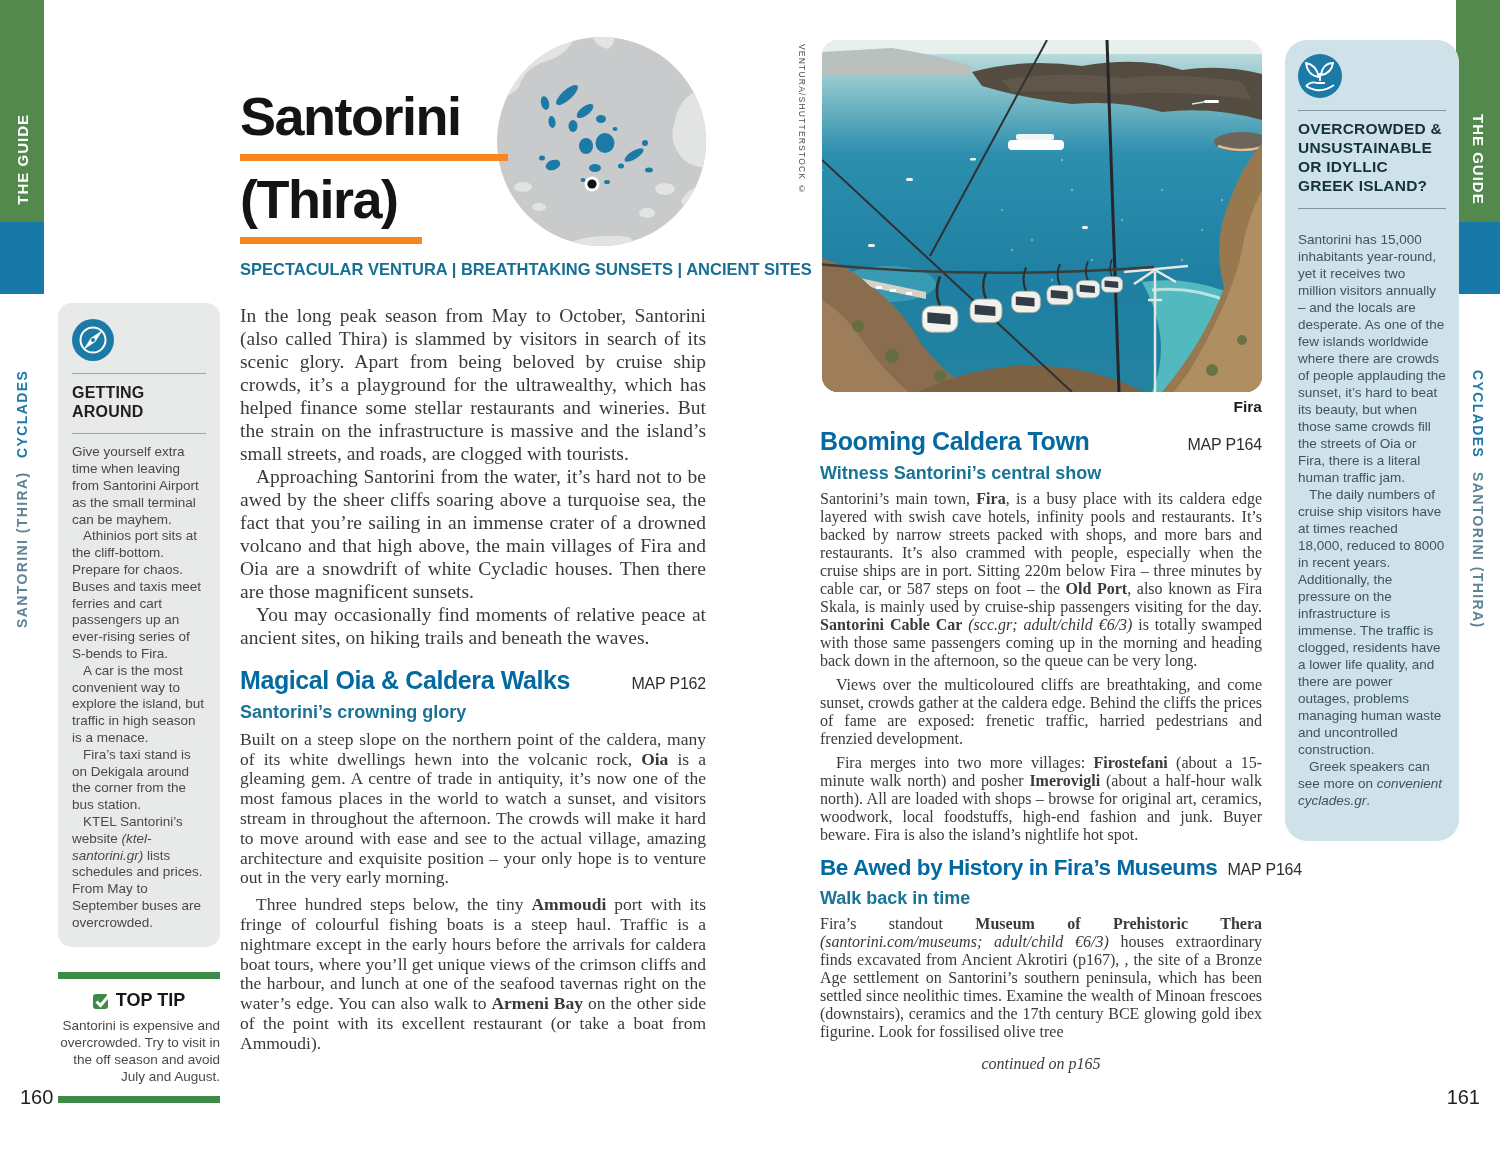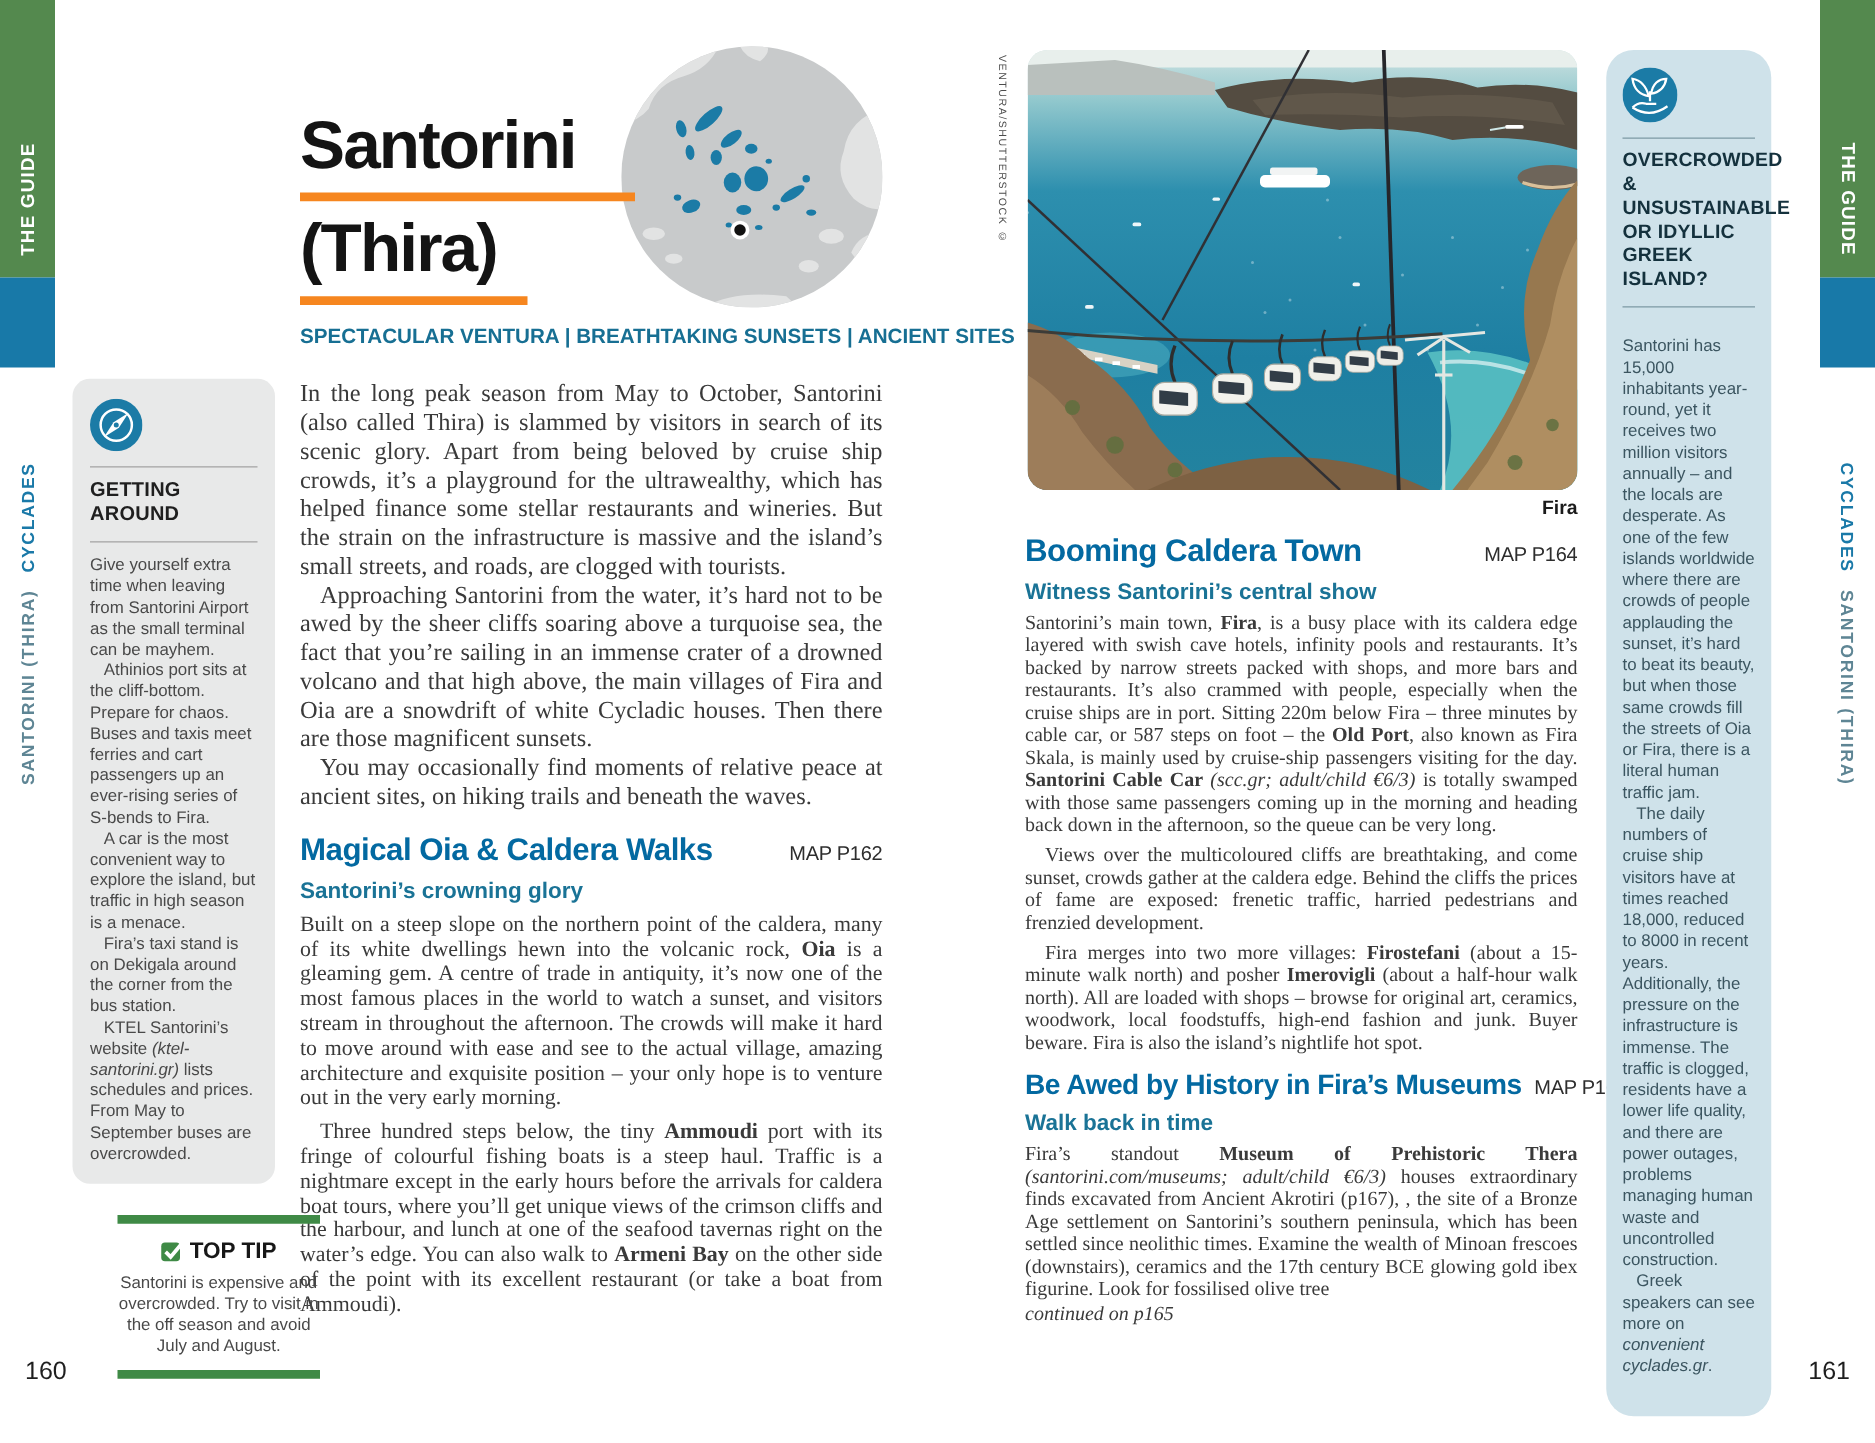--- a/index.html
+++ b/index.html
@@ -43,39 +43,39 @@
   
   .box-gray{position:absolute;left:58px;top:303px;width:162px;box-sizing:border-box;
             background:#e8e9e9;border-radius:14px;padding:16px 14px 16px;}
   .box-icon{display:block;}
   .divider{height:1px;background:#a3a3a3;margin:12px 0 0;}
   .box-title{font-size:16px;font-weight:800;color:#1f1f1f;margin:9px 0 7px;letter-spacing:.2px;line-height:1.2;}
   .box-gray p{font-size:13.5px;line-height:16.8px;color:#494949;margin:0;}
   .box-gray p:first-of-type{margin-top:10px;}
   .box-gray .ind, .box-blue .ind{text-indent:11px;}
   
-  .toptip{position:absolute;left:58px;top:972px;width:162px;text-align:center;margin-left:36px;}
+  .toptip{position:absolute;left:58px;top:972px;width:162px;text-align:right;}
   .tt-bar{height:7px;background:#3f8a46;}
   .tt-head{display:flex;align-items:center;justify-content:center;gap:3px;margin:11px 0 6px;
            font-size:18px;font-weight:800;color:#171717;}
   .toptip p{font-size:13.5px;line-height:17px;color:#494949;margin:0 0 11px;}
   
   .locmap{position:absolute;left:497px;top:37px;width:209px;height:209px;}
   
   .photo{position:absolute;left:822px;top:40px;width:440px;height:352px;border-radius:16px;overflow:hidden;}
   .credit{position:absolute;left:797px;top:44px;writing-mode:vertical-rl;font-size:8.5px;
           letter-spacing:1.2px;color:#4c4c4c;}
   
   .col-right{position:absolute;left:820px;top:398px;width:442px;}
   .caption{text-align:right;font-weight:700;font-size:15.5px;color:#1b1b1b;}
   .col-right .sec-head{margin-top:11px;}
-  .continued{font-family:"Liberation Serif",serif;font-style:italic;text-align:left;
-             font-size:16px;color:#3a3a3a;margin-top:2px;}
-  
-  .box-blue{position:absolute;left:1285px;top:40px;width:132px;box-sizing:border-box;
+  .continued{font-family:"Liberation Serif",serif;font-style:italic;text-align:center;
+             font-size:16px;color:#3a3a3a;margin-top:14px;}
+  
+  .box-blue{position:absolute;left:1285px;top:40px;width:174px;box-sizing:border-box;
             background:#cfe2ea;border-radius:22px;padding:14px 13px 32px;}
   .box-blue .divider{background:#7d99a4;}
   .box-blue .box-title{color:#14313d;font-size:15.5px;line-height:1.22;}
   .box-blue p{font-size:13.5px;line-height:17px;color:#3b5560;margin:0;}
   .box-blue p:first-of-type{margin-top:22px;}
 </style>
 </head>
 <body>
 
 <div class="sheet">

